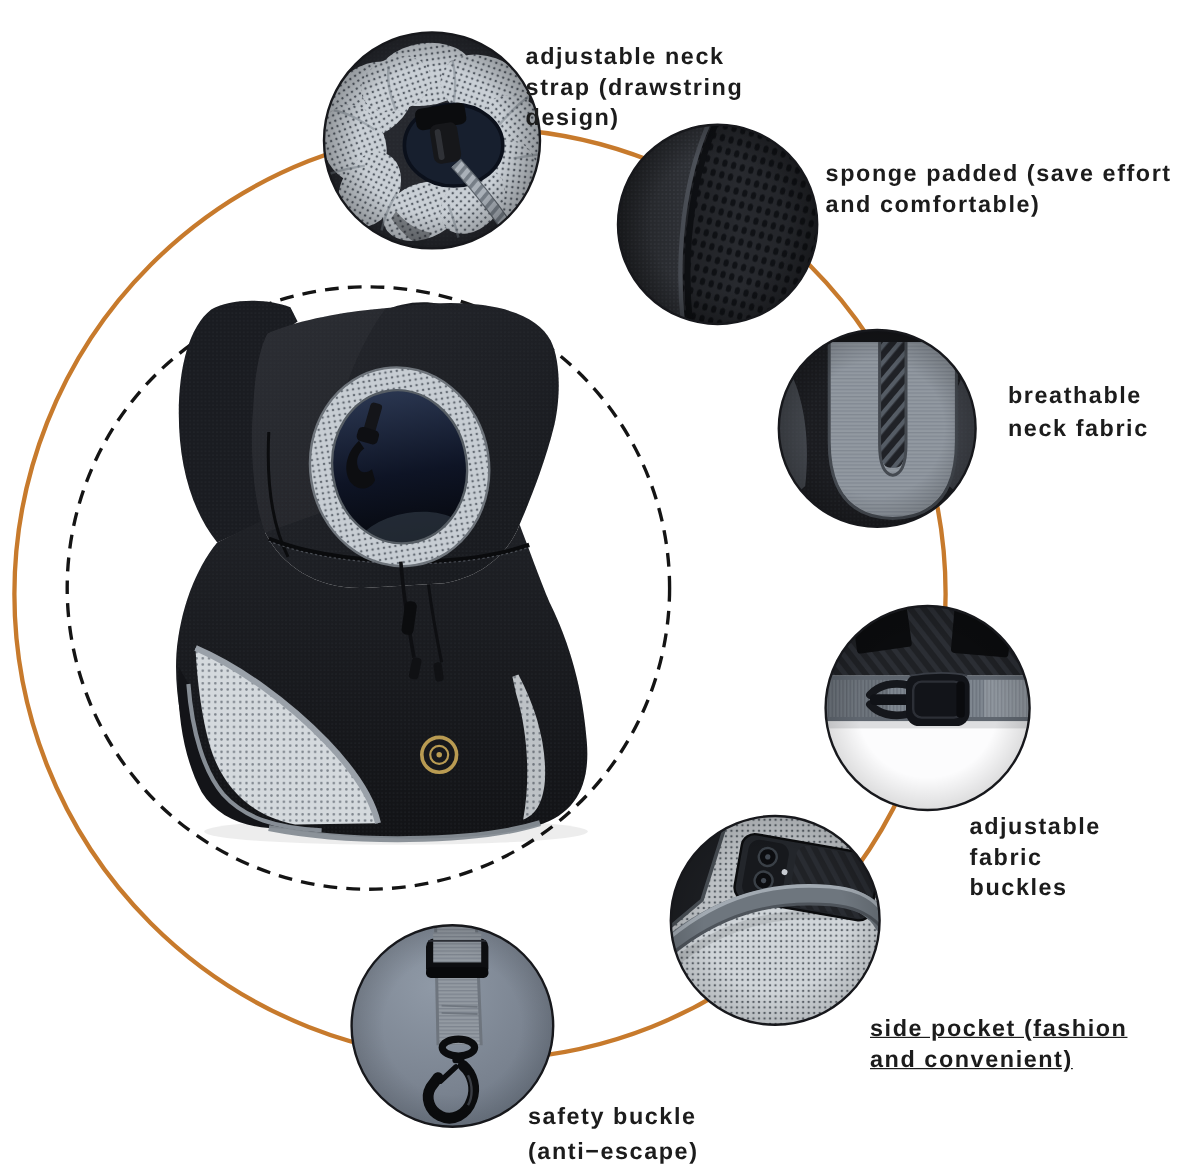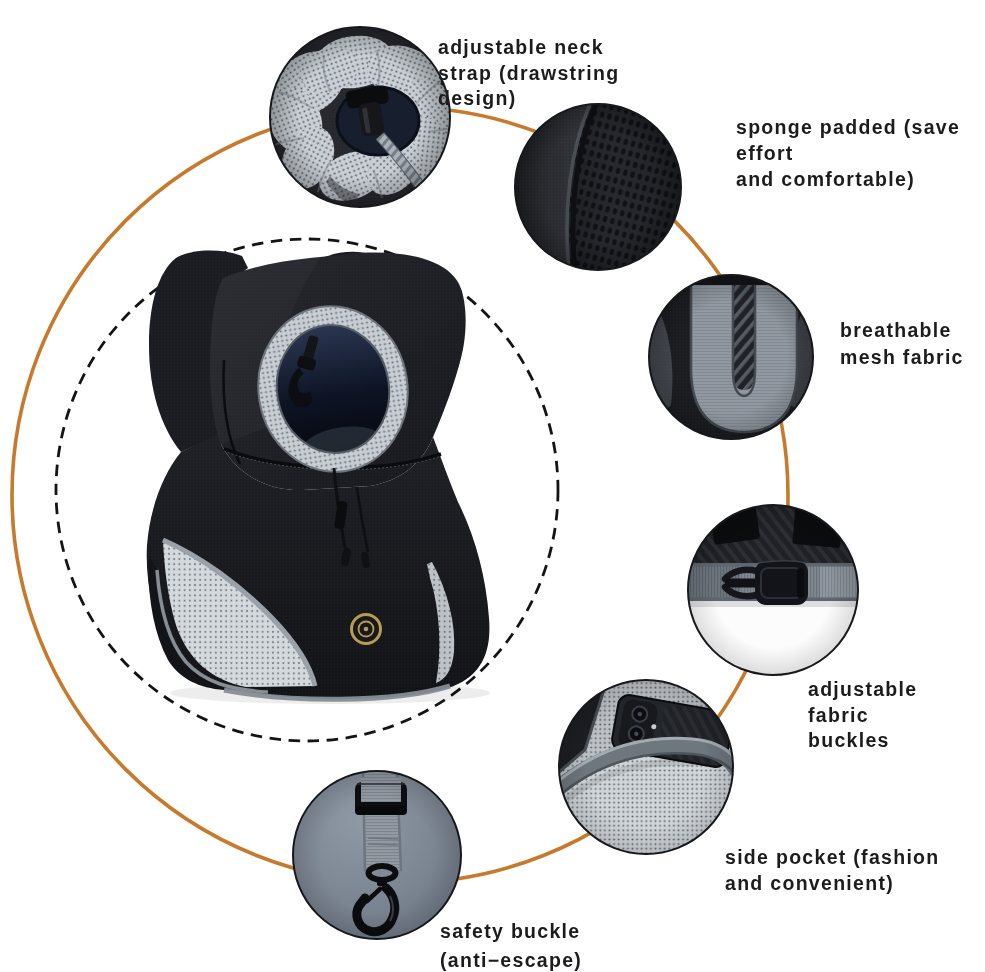--- a/index.html
+++ b/index.html
@@ -2,24 +2,24 @@
 <html style="--background: #ffffff; --accent-ring: #c77a2c; --dashed-ring: #141414; --label-text: #1c1c1c; --bag-fabric: #1b1d22; --mesh-light: #d2d7db; --webbing-gray: #848b94; --pocket-fabric: #76808f; --badge-gold: #b99b52;"><head>
 <meta charset="utf-8">
 <style>
   html,body{margin:0;padding:0;background:#fff;}
   .stage{position:relative;width:985px;height:972px;background:var(--background,#fff);overflow:hidden;
          font-family:"Liberation Sans",sans-serif;}
   .art{position:absolute;left:0;top:0;}
   .callout{position:absolute;color:var(--label-text,#1c1c1c);font-weight:700;
            font-size:19.5px;line-height:25.5px;letter-spacing:1.3px;white-space:pre-line;}
   .co-neck   {left:438px;top:3px;margin-top:32px;}
-  .co-sponge {left:688px;top:114px;line-height:26px;margin-left:48px;}
+  .co-sponge {left:688px;top:132px;line-height:26px;}
   .co-mesh   {left:840px;top:317px;line-height:27px;}
   .co-buckles{left:808px;top:677px;}
-  .co-pocket {left:725px;top:844px;line-height:26px;}
+  .co-pocket {left:725px;top:844px;line-height:26px;text-decoration:underline;}
   .co-safety {left:440px;top:917px;line-height:29px;}
   .stroke-accent{stroke:var(--accent-ring,#c77a2c);}
   .stroke-dash{stroke:var(--dashed-ring,#141414);}
 </style>
 </head>
 <body>
 
 <div class="stage">
   <svg class="art" width="985" height="972" viewBox="0 0 985 972">
     <defs>
@@ -350,20 +350,20 @@
       <circle cx="377" cy="855" r="84" fill="none" stroke="#17181c" stroke-width="2"></circle>
     </g>
   </svg>
 
   <div class="callout co-neck">adjustable neck
 strap (drawstring
 design)</div>
   <div class="callout co-sponge">sponge padded (save effort
 and comfortable)</div>
   <div class="callout co-mesh">breathable
-mesh fabric</div>
+neck fabric</div>
   <div class="callout co-buckles">adjustable fabric
 buckles</div>
   <div class="callout co-pocket">side pocket (fashion
 and convenient)</div>
   <div class="callout co-safety">safety buckle
 (anti−escape)</div>
 </div>
 
 </body></html>

